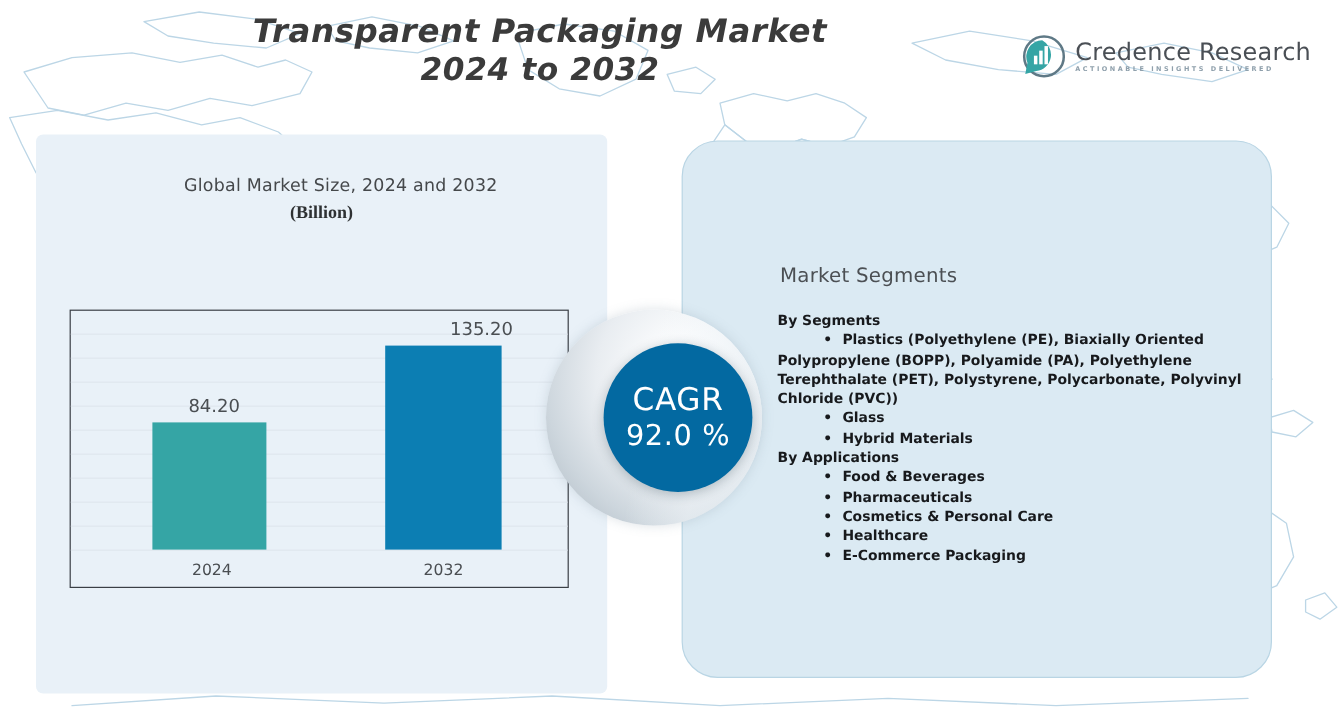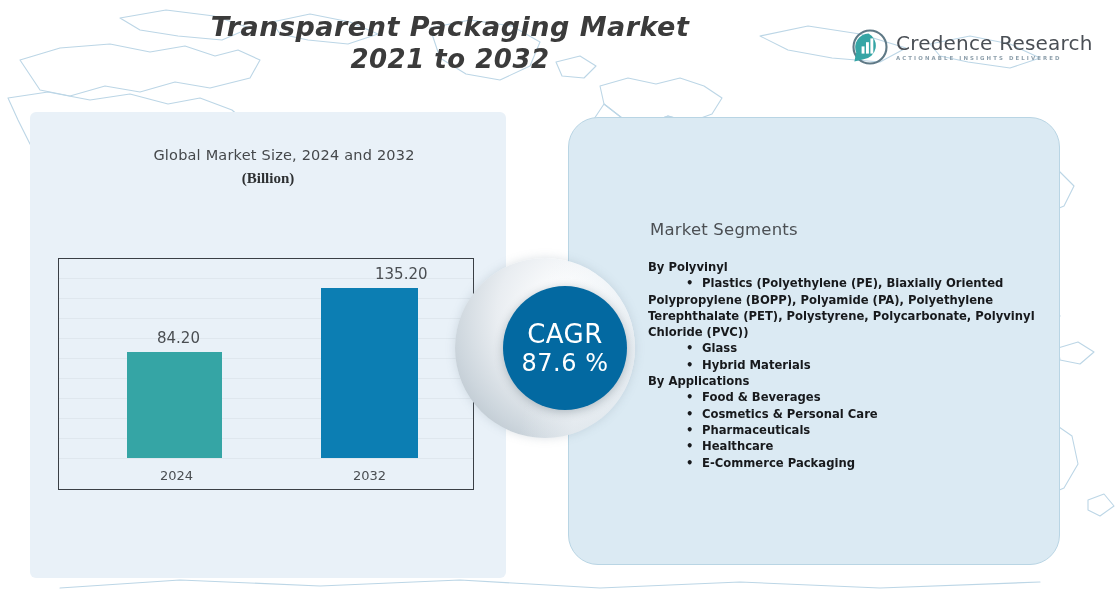--- a/index.html
+++ b/index.html
@@ -185,21 +185,21 @@
       <path d="M60,588 L180,580 L320,586 L460,580 L600,588 L740,582 L880,588 L1040,582"></path>
     </g>
   </svg>
 
   <div class="panel-left"></div>
 
   <div class="panel-right"></div>
 
   <div class="title-block">
     <div class="title-line l1">Transparent Packaging Market</div>
-    <div class="title-line l2">2021 to 2032</div>
+    <div class="title-line l2">2024 to 2032</div>
   </div>
 
   <div class="logo">
     <div class="logo-mark">
       <svg viewBox="0 0 38 38" width="38" height="38">
         <circle cx="19" cy="19" r="16.5" fill="none" stroke="#5f7986" stroke-width="2.1"></circle>
         <path d="M19,4.2 a14.8,14.8 0 1,0 0,29.6 l0,-4.6 a10.2,10.2 0 1,1 0,-20.4 Z" fill="none" stroke="#ffffff" stroke-width="0"></path>
         <path d="M17.5,5.6 A13.6,13.6 0 0,0 5.2,24.3 L3.4,33.6 L12.6,31.2 A13.6,13.6 0 0,0 17.5,5.6 Z" fill="#35a5a5"></path>
         <rect x="10.6" y="18.4" width="2.9" height="7.2" fill="#ffffff"></rect>
         <rect x="15.0" y="14.2" width="2.9" height="11.4" fill="#ffffff"></rect>
@@ -238,34 +238,34 @@
       <div class="cat-label c2024">2024</div>
       <div class="cat-label c2032">2032</div>
     </div>
   </div>
 
   <div class="globe">
     <div class="globe-mask"></div>
   </div>
   <div class="cagr">
     <div class="l1">CAGR</div>
-    <div class="l2">87.6 %</div>
+    <div class="l2">92.0 %</div>
   </div>
 
   <div class="segments-title">Market Segments</div>
   <div class="segments-body">
     <div class="seg-group">
-      <div class="seg-group-title">By Polyvinyl</div>
+      <div class="seg-group-title">By Segments</div>
       <div class="seg-item wrap"><span class="bullet">•</span><span class="txt">Plastics  (Polyethylene (PE),  Biaxially Oriented Polypropylene (BOPP),  Polyamide (PA), Polyethylene Terephthalate (PET), Polystyrene,  Polycarbonate, Polyvinyl Chloride (PVC))</span></div>
       <div class="seg-item"><span class="bullet">•</span><span class="txt">Glass</span></div>
       <div class="seg-item"><span class="bullet">•</span><span class="txt">Hybrid Materials</span></div>
     </div>
     <div class="seg-group">
       <div class="seg-group-title">By Applications</div>
       <div class="seg-item"><span class="bullet">•</span><span class="txt">Food &amp; Beverages</span></div>
+      <div class="seg-item"><span class="bullet">•</span><span class="txt">Pharmaceuticals</span></div>
       <div class="seg-item"><span class="bullet">•</span><span class="txt">Cosmetics &amp; Personal Care</span></div>
-      <div class="seg-item"><span class="bullet">•</span><span class="txt">Pharmaceuticals</span></div>
       <div class="seg-item"><span class="bullet">•</span><span class="txt">Healthcare</span></div>
       <div class="seg-item"><span class="bullet">•</span><span class="txt">E-Commerce Packaging</span></div>
     </div>
   </div>
 
 </div>
 
 </body></html>

